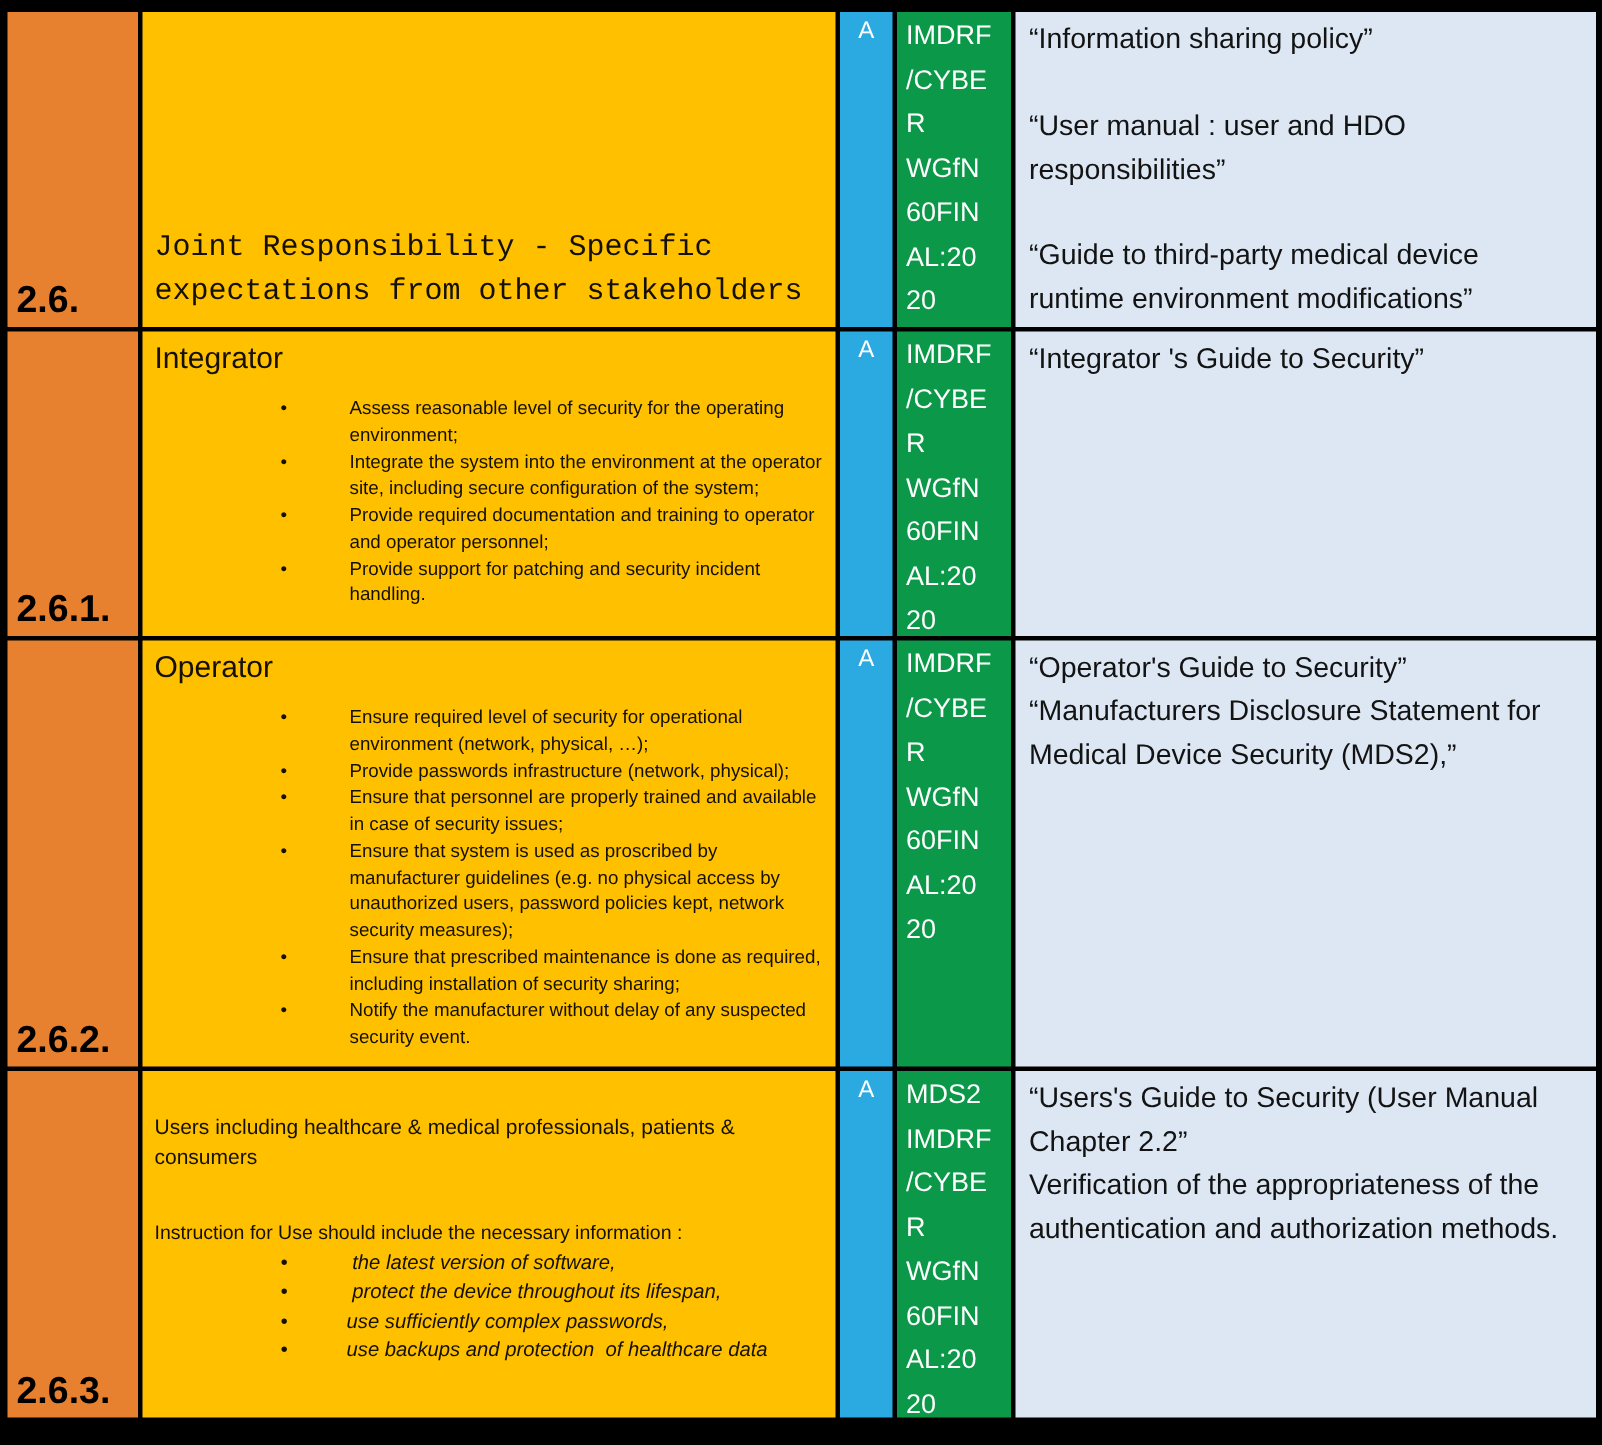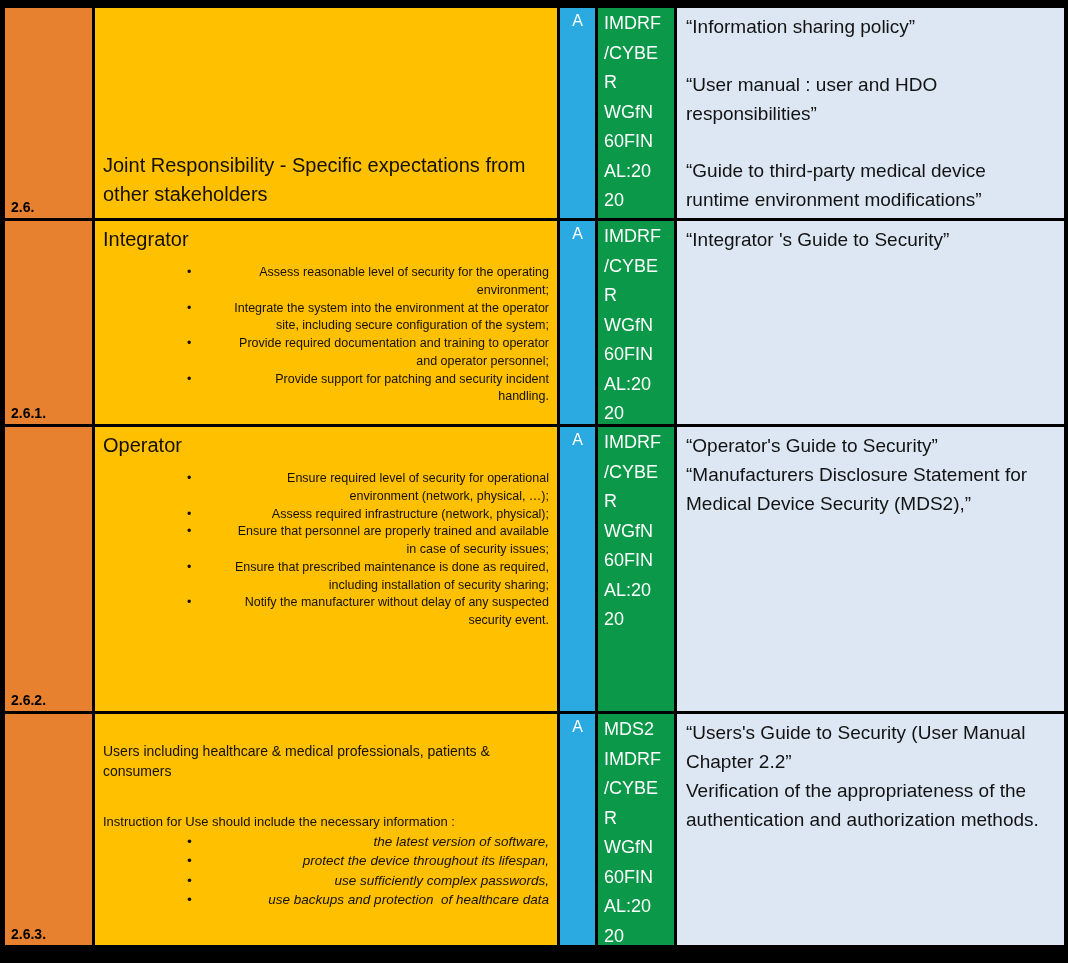--- a/index.html
+++ b/index.html
@@ -19,41 +19,41 @@
     grid-template-columns:87px 462px 35px 76px 387px;
     grid-template-rows:210px 203px 284px 231px;
     gap:3px;
     background:var(--border,#000);
   }
   .cell{ overflow:hidden; }
 
   
   .num{
     background:var(--orange,#E8812F);
-    color:#000; font-weight:bold; font-size:14px;
+    color:#000; font-weight:bold; font-size:25px;
     display:flex; align-items:flex-end;
     padding:3px 5px 3px 6px;
   }
 
   
   .desc{
     background:var(--yellow,#FFC000);
     color:#151000;
     padding:4px 8px 4px 8px;
   }
-  .desc.bottom{ display:flex; align-items:flex-end; padding-bottom:9px; }
+  .desc.bottom{ display:flex; align-items:flex-end; padding-bottom:9px;font-family:Liberation Mono, monospace; }
   .row-title{ font-size:20px; font-weight:normal; line-height:1.45; }
   .big-title{ font-size:14px; line-height:1.42; margin-top:24px; }
   .intro{ font-size:13px; margin-top:31px; line-height:1.42; }
   ul.bullets{
     list-style:none; margin:10px 0 0 0; padding:0;
     font-size:12.5px; line-height:1.42;
   }
   ul.bullets li{
-    position:relative; padding-left:130px; white-space:pre-wrap;text-align:right;
+    position:relative; padding-left:130px; white-space:pre-wrap;
   }
   ul.bullets li::before{
     content:"\2022"; position:absolute; left:84px; top:0;
   }
   ul.bullets.lg{ font-size:13.5px; margin-top:1px;font-style:italic; }
   ul.bullets.lg li{ padding-left:128px; }
 
   
   .grade{
     background:var(--blue,#2BA9E1);
@@ -129,22 +129,23 @@
 20</div>
     <div class="cell notes">“Integrator 's Guide to Security”</div>
 
     <div class="cell num">
       <span>2.6.2.</span>
     </div>
     <div class="cell desc">
       <div class="row-title">Operator</div>
       <ul class="bullets">
           <li>Ensure required level of security for operational environment (network, physical, …);</li>
-          <li>Assess required infrastructure (network, physical);</li>
+          <li>Provide passwords infrastructure (network, physical);</li>
           <li>Ensure that personnel are properly trained and available in case of security issues;</li>
+          <li>Ensure that system is used as proscribed by manufacturer guidelines (e.g. no physical access by unauthorized users, password policies kept, network security measures);</li>
           <li>Ensure that prescribed maintenance is done as required, including installation of security sharing;</li>
           <li>Notify the manufacturer without delay of any suspected security event.</li>
         </ul>
     </div>
     <div class="cell grade">
       <span>A</span>
     </div>
     <div class="cell ref">IMDRF
 /CYBE
 R

